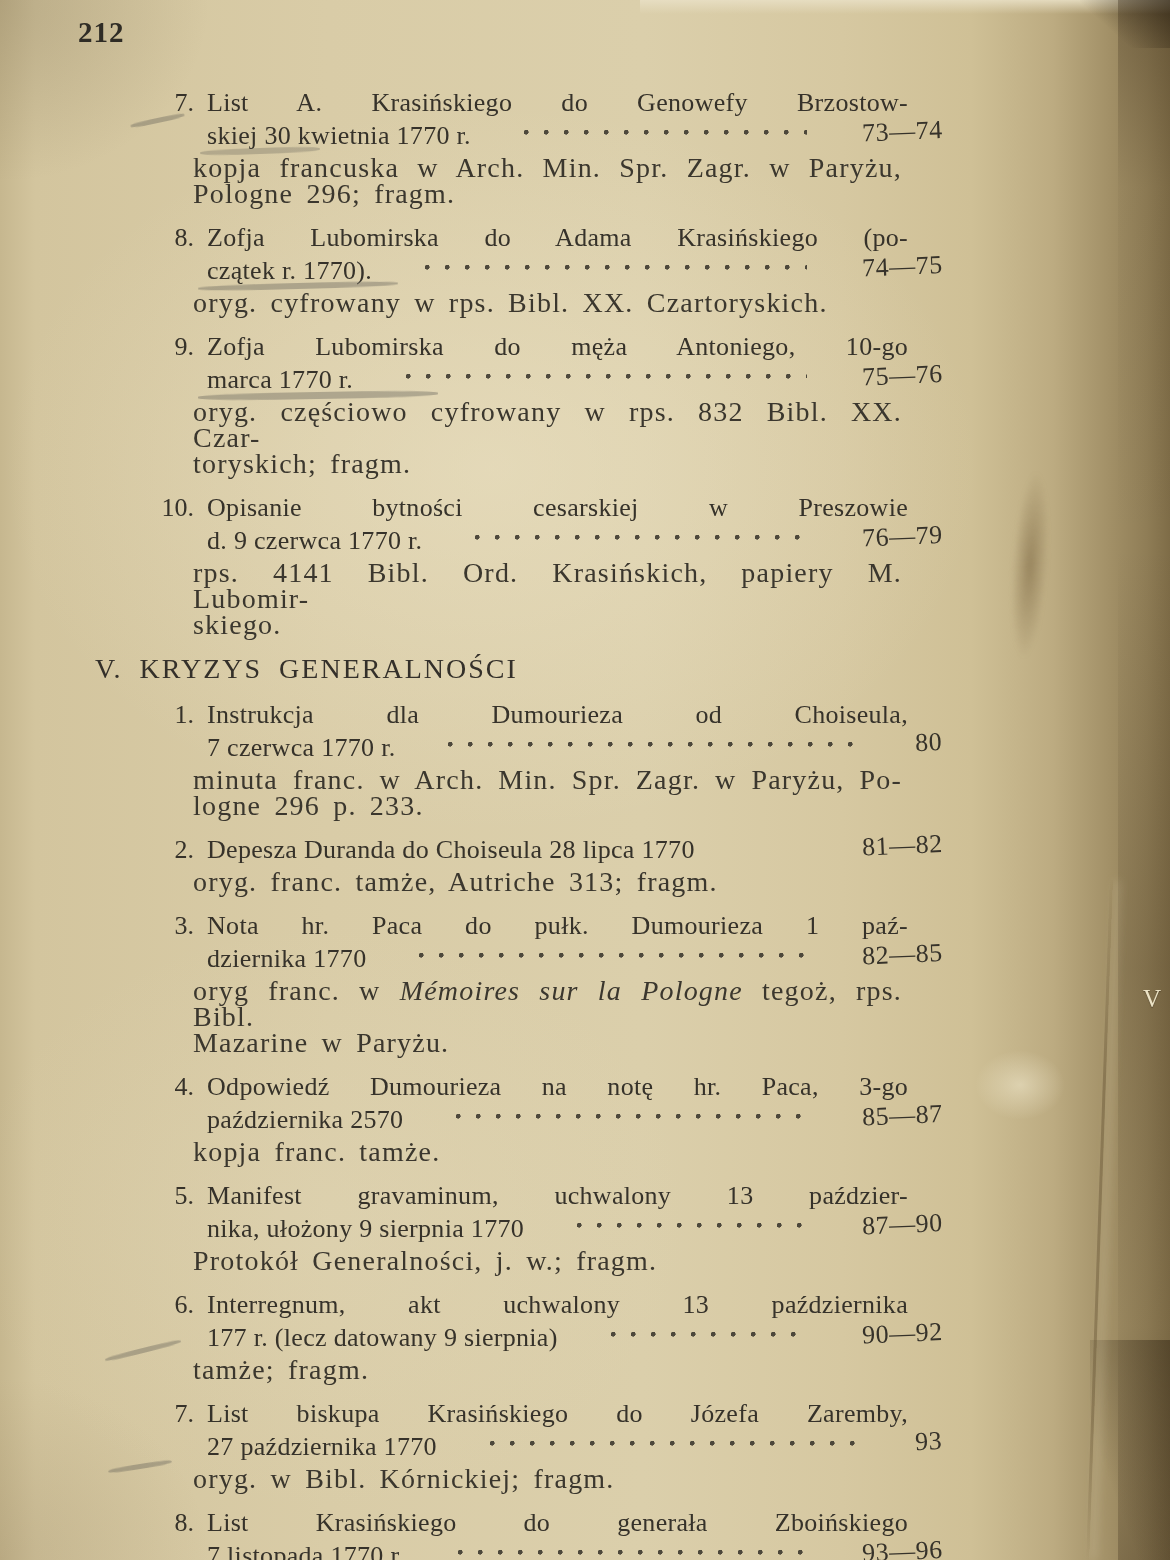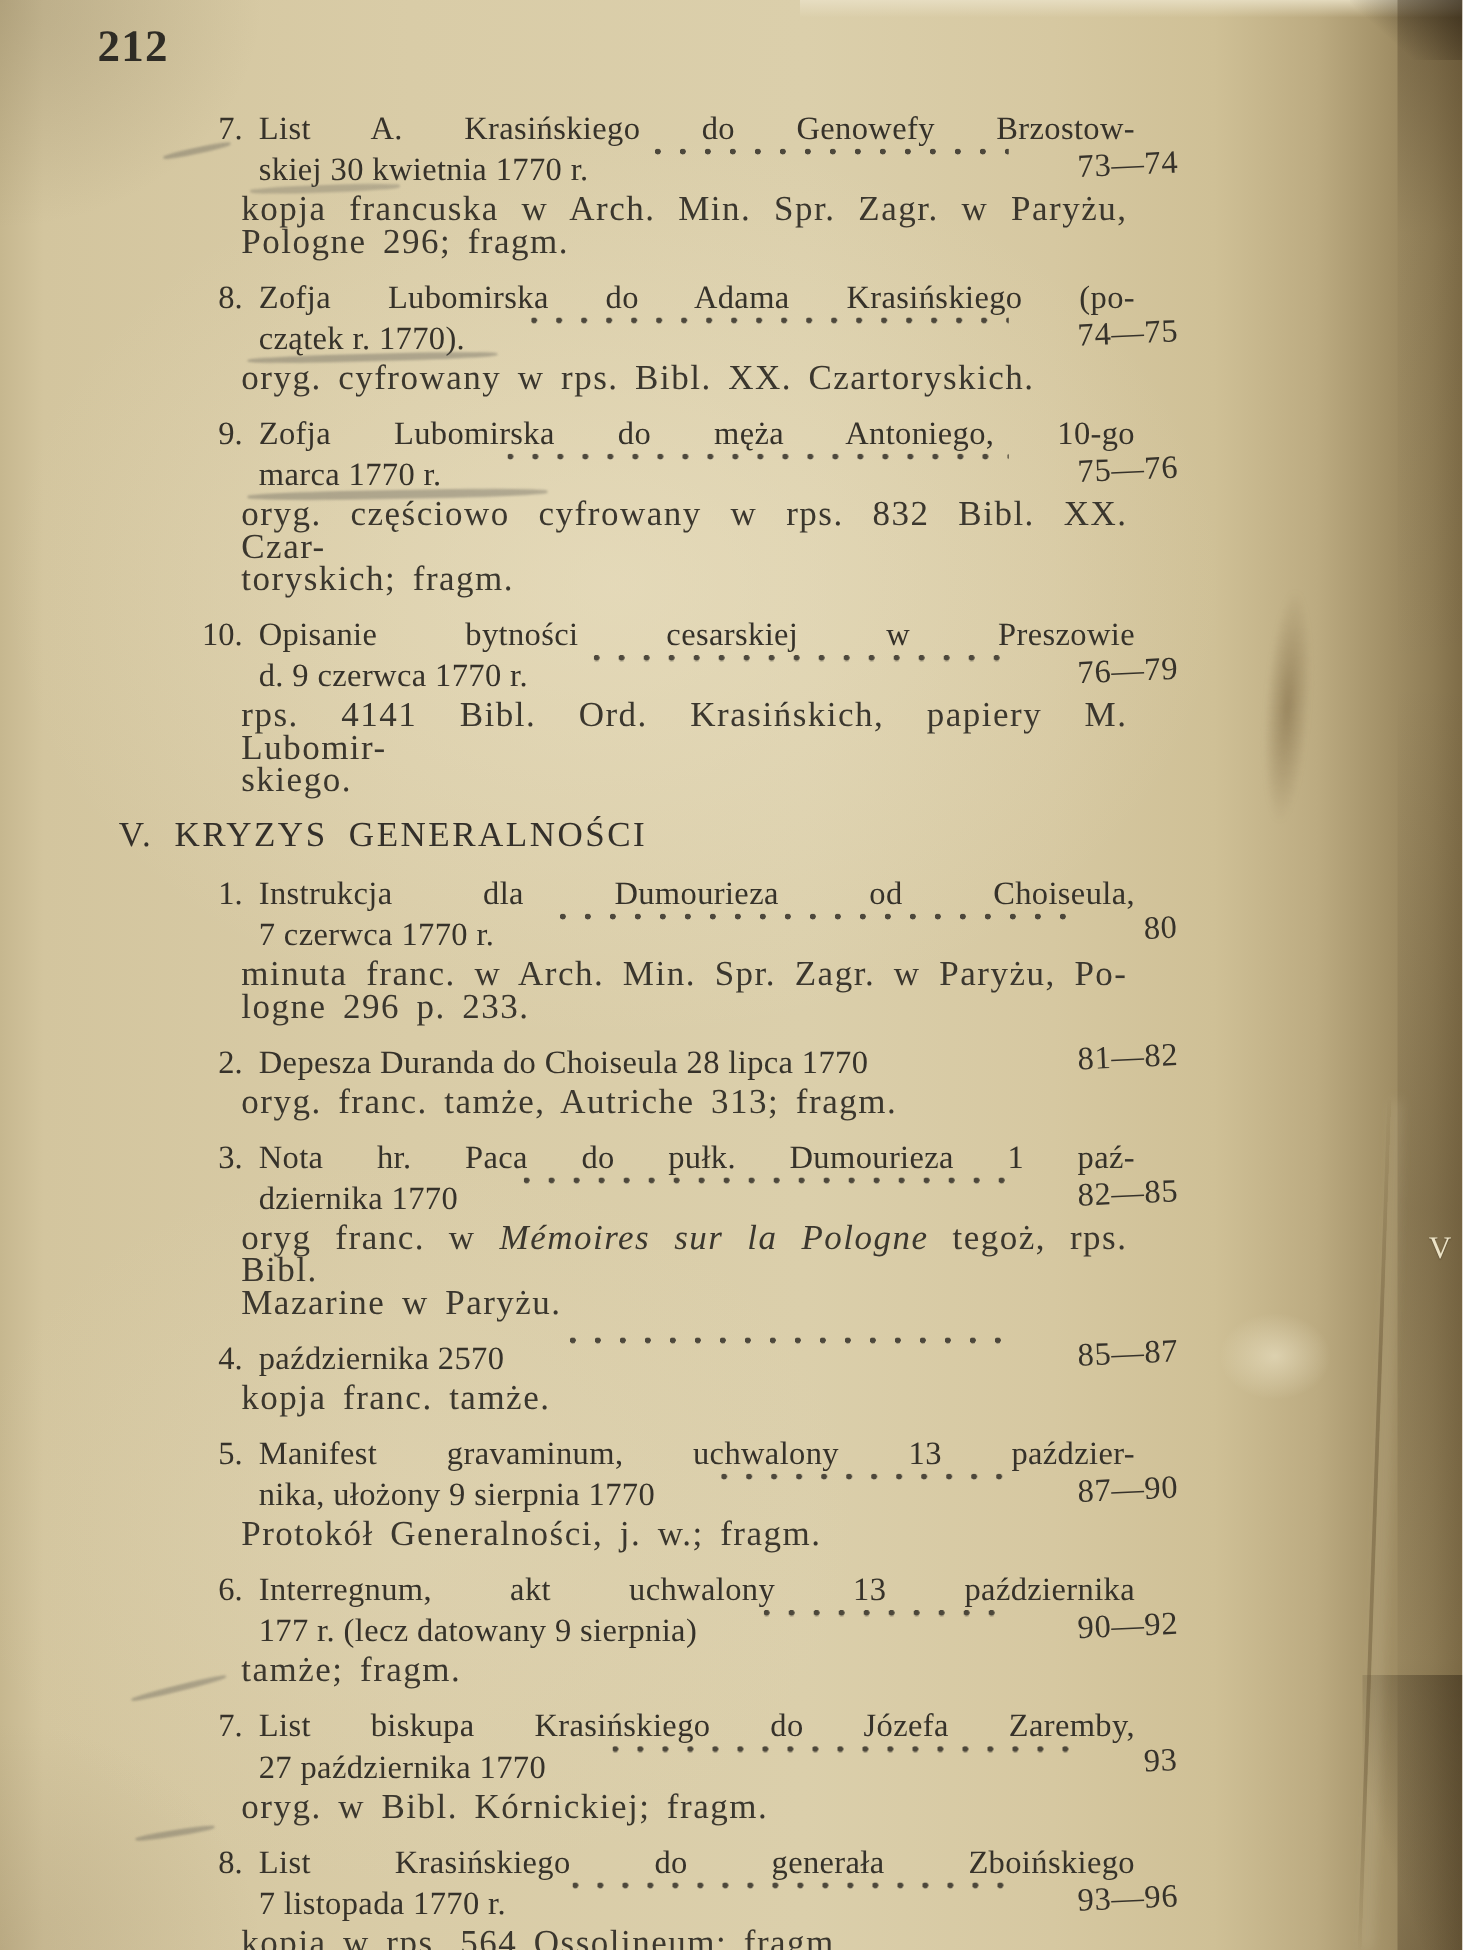--- a/index.html
+++ b/index.html
@@ -12,34 +12,34 @@
     position:relative; width:1170px; height:1560px; overflow:hidden;
     background:
       radial-gradient(ellipse 700px 520px at 42% 30%, rgba(240,231,203,0.45), rgba(240,231,203,0) 70%),
       radial-gradient(ellipse 520px 420px at 28% 78%, rgba(228,218,188,0.30), rgba(228,218,188,0) 70%),
       radial-gradient(ellipse 300px 260px at 0% 0%, rgba(120,105,75,0.28), rgba(120,105,75,0) 70%),
       radial-gradient(ellipse 300px 260px at 0% 100%, rgba(140,120,85,0.22), rgba(140,120,85,0) 70%),
       linear-gradient(90deg, #c6b78f 0%, #d3c59e 3%, #d9cca7 28%, #dbcfab 55%, #d6c8a1 72%, #cfc096 83%, #bcab81 90%, #a18f66 95%, #8f7d56 98%, #7e6c47 100%);
   }
   .page-number {
     position:absolute; left:78px; top:16px;
-    font-size:36px; font-weight:bold; letter-spacing:1px; color:#2f2c25;
+    font-size:29px; font-weight:bold; letter-spacing:1px; color:#2f2c25;
   }
   .toc { position:absolute; left:95px; right:228px; top:86px; }
   .section-heading {
     font-size:28px; line-height:34px;
     letter-spacing:2px; word-spacing:8px; color:#34302a;
     margin:10px 0 12px 0;
   }
   .entry { display:grid; grid-template-columns:112px 1fr; margin-bottom:14px; }
   .entry-num { text-align:right; padding-right:13px; font-size:26px; line-height:33px; }
   .title-line, .last-text, .last-line, .pages { font-size:26px; line-height:33px; letter-spacing:0.3px; }
   .title-line { padding-right:34px; }
   .justify { text-align:justify; text-align-last:justify; }
-  .last-line { display:flex; align-items:flex-start;gap:41px; }
+  .last-line { display:flex; align-items:center;gap:41px; }
   .last-text { white-space:nowrap; }
   .leader { flex:1 1 auto; min-width:20px; height:5px; margin:0 14px 7px 12px; }
   .leader.dotted {
     background-image: radial-gradient(circle at 2.2px 2.2px, rgba(52,48,40,0.85) 2.2px, rgba(0,0,0,0) 2.6px);
     background-size:20px 5px; background-repeat:repeat-x;
   }
   .pages {
     white-space:nowrap; letter-spacing:0.5px;
     display:inline-block; transform:translateY(-6px) rotate(-2.5deg);
     transform-origin:right center;
@@ -190,20 +190,21 @@
           </div>
           <div class="note">
             <div class="note-line justify"><span class="seg">oryg franc. w </span><i class="seg italic">Mémoires sur la Pologne</i><span class="seg"> tegoż, rps. Bibl.</span></div>
             <div class="note-line"><span class="seg">Mazarine w Paryżu.</span></div>
           </div>
         </div>
       </div>
       <div class="entry">
         <div class="entry-num">4.</div>
         <div class="entry-body">
+          <div class="title-line justify">Odpowiedź Dumourieza na notę hr. Paca, 3-go</div>
           <div class="last-line">
             <span class="last-text">października 2570</span>
             <span class="leader dotted"></span>
             <span class="pages">85—87</span>
           </div>
           <div class="note">
             <div class="note-line"><span class="seg">kopja franc. tamże.</span></div>
           </div>
         </div>
       </div>

